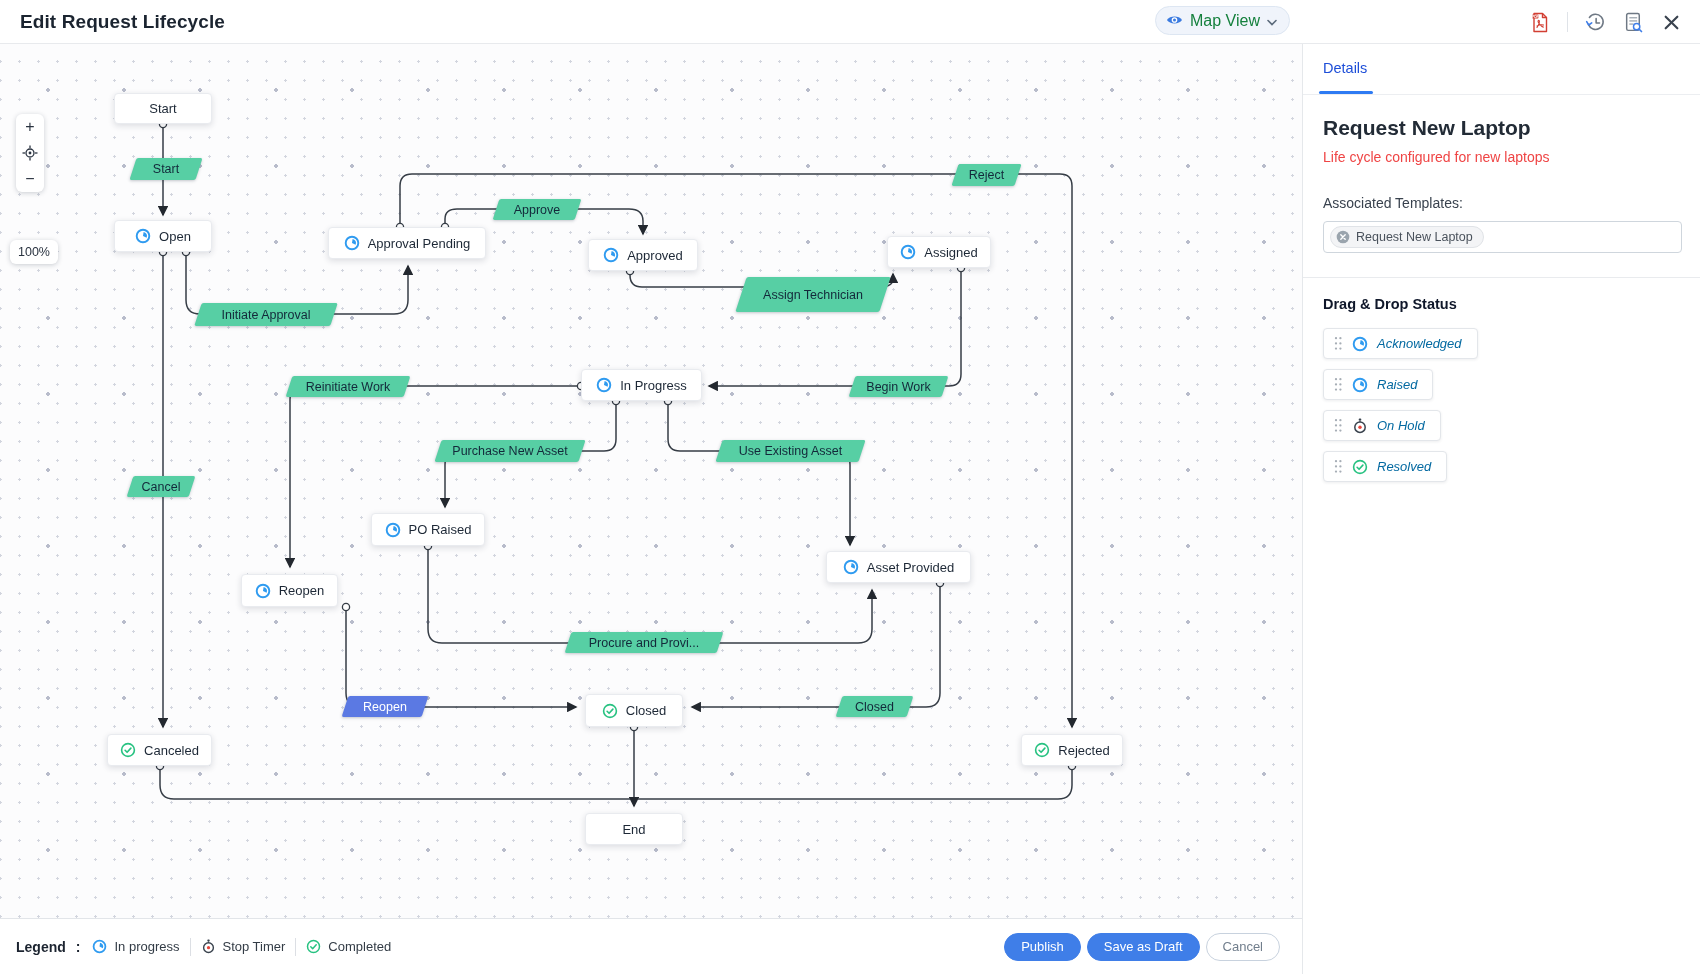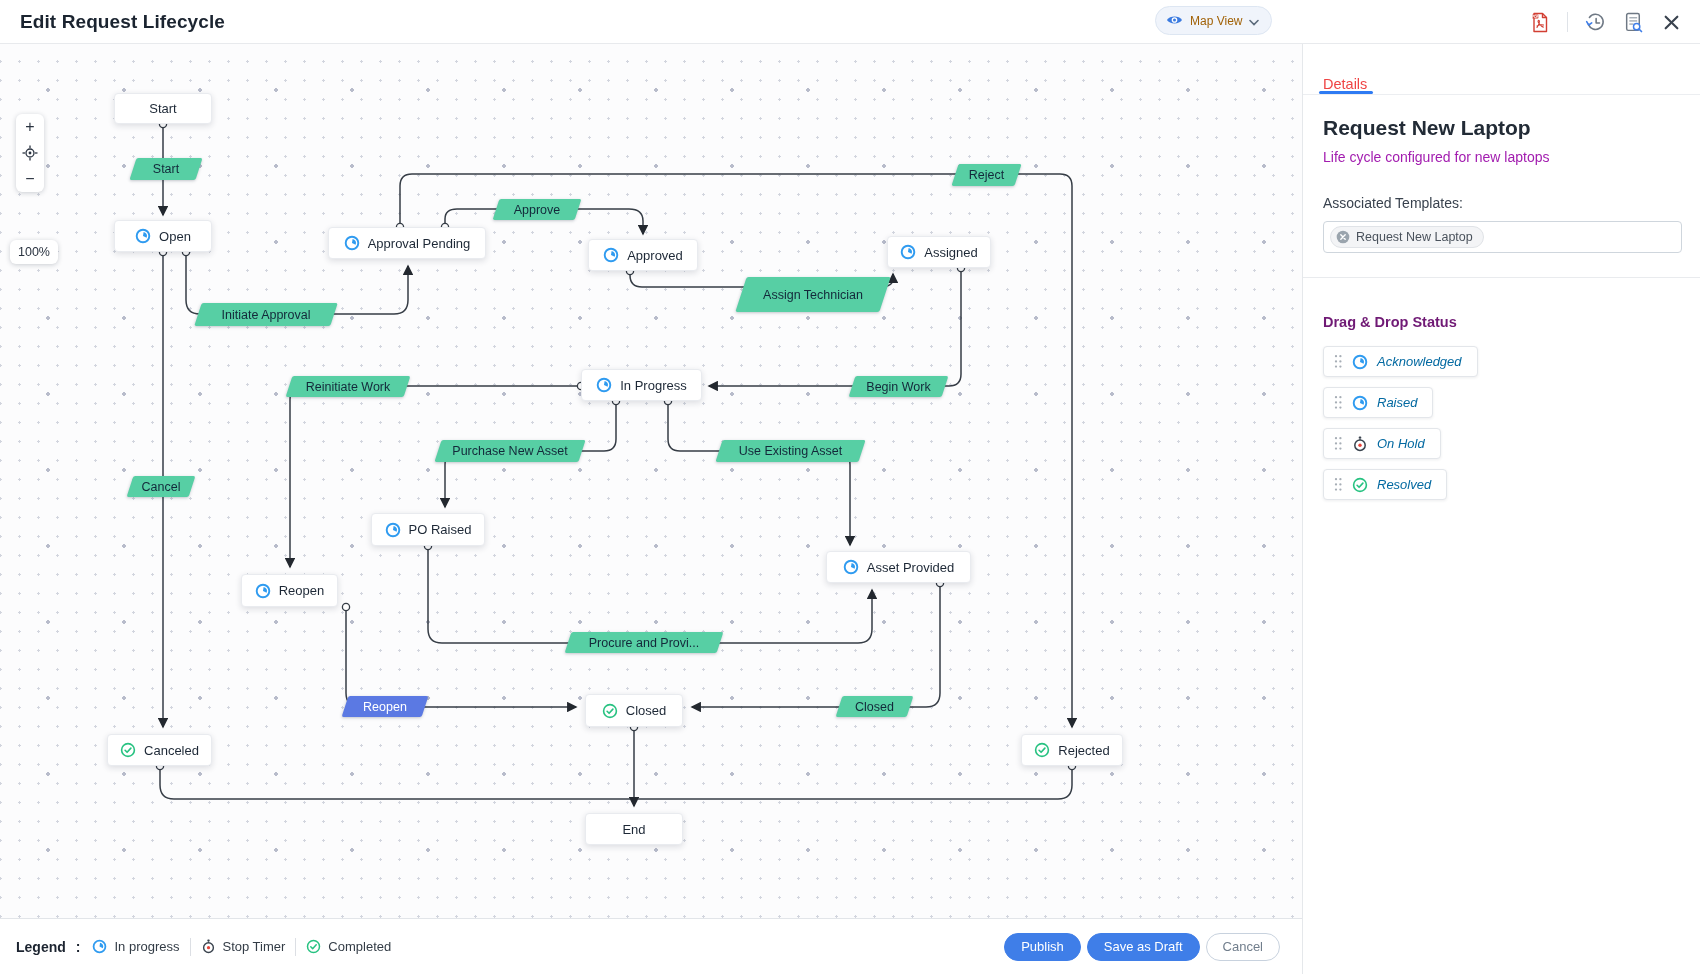--- a/index.html
+++ b/index.html
@@ -8,21 +8,21 @@
   #app { position:relative; width:1700px; height:974px; }
 
   
   .header { position:absolute; left:0; top:0; width:1700px; height:44px;
     background:#fff; border-bottom:1px solid #e8eaed; z-index:30; }
   .page-title { position:absolute; left:20px; top:11px; font-size:19px;
     font-weight:700; color:#1b2430; letter-spacing:.1px; }
   .view-pill { position:absolute; left:1155px; top:6px; height:29px; padding:0 12px 0 10px;
     display:flex; align-items:center; gap:7px; background:#f0f4fb; border:1px solid #dde6f2;
     border-radius:15px; cursor:pointer; }
-  .view-pill span.lbl { font-size:12px; color:#a16207; }
+  .view-pill span.lbl { font-size:16px; color:#15803d; }
   .hdr-icons { position:absolute; right:18px; top:0; height:44px; display:flex;
     align-items:center; gap:16px; }
   .hdr-icon { width:22px; height:22px; display:flex; align-items:center;
     justify-content:center; cursor:pointer; }
   .hdr-sep { width:1px; height:20px; background:#dfe3e8; }
 
   
   .canvas { position:absolute; left:0; top:44px; width:1302px; height:874px;
     background:#fcfcfd; overflow:hidden;
     background-image:
@@ -65,32 +65,32 @@
   .btn { height:28px; padding:0 16px; border-radius:15px; font-size:13px;
     display:flex; align-items:center; justify-content:center; cursor:pointer;
     font-family:"Liberation Sans", sans-serif; }
   .btn.primary { background:#3f7ee8; color:#fff; border:1px solid #3f7ee8; }
   .btn.secondary { background:#fff; color:#717e8c; border:1px solid #c8d2de; }
 
   
   .sidebar { position:absolute; left:1302px; top:44px; width:398px; height:930px;
     background:#fff; border-left:1px solid #e5e8eb; z-index:25; }
   .tab-row { height:51px; border-bottom:1px solid #eceef1; position:relative; }
-  .tab { position:absolute; left:20px; top:16px; font-size:14.5px; color:#ef4444; cursor:pointer;margin-top:16px; }
+  .tab { position:absolute; left:20px; top:16px; font-size:14.5px; color:#1d4ed8; cursor:pointer; }
   .tab-underline { position:absolute; left:16px; bottom:0; width:54px; height:3px;
     background:#2e7bf3; border-radius:2px; }
   .sb-title { margin:21px 20px 0; font-size:21px; font-weight:700; color:#21championship2a36; color:#222b36; }
-  .sb-sub { margin:9px 20px 0; font-size:14px; color:#a21caf; }
+  .sb-sub { margin:9px 20px 0; font-size:14px; color:#ef4444; }
   .sb-label { margin:30px 20px 0; font-size:14px; color:#39424e; }
   .chip-input { margin:10px 18px 0 20px; height:32px; border:1px solid #cfd6dd; border-radius:4px;
     display:flex; align-items:center; padding:0 6px; }
   .chip { display:flex; align-items:center; gap:6px; background:#f3f4f6; border:1px solid #e0e3e7;
     border-radius:13px; height:22px; padding:0 10px 0 5px; font-size:12.5px; color:#4a525c; cursor:pointer; }
   .sb-divider { margin-top:24px; height:1px; background:#e9ebee; }
-  .dd-title { margin:36px 20px 0; font-size:14.5px; font-weight:700; color:#701a75; }
+  .dd-title { margin:18px 20px 0; font-size:14.5px; font-weight:700; color:#0f172a; }
   .status-list { margin:16px 20px 0; display:flex; flex-direction:column; align-items:flex-start; gap:10px; }
   .status-card { display:flex; align-items:center; gap:9px; background:#fff;
     border:1px solid #e3e6ea; border-radius:4px; height:31px; padding:0 15px 0 9px;
     box-shadow:0 1px 3px rgba(25,35,55,.08); font-size:13px; color:#0369a1; cursor:grab;font-style:italic; }
 </style>
 </head>
 <body>
 
 <div id="app">
 

